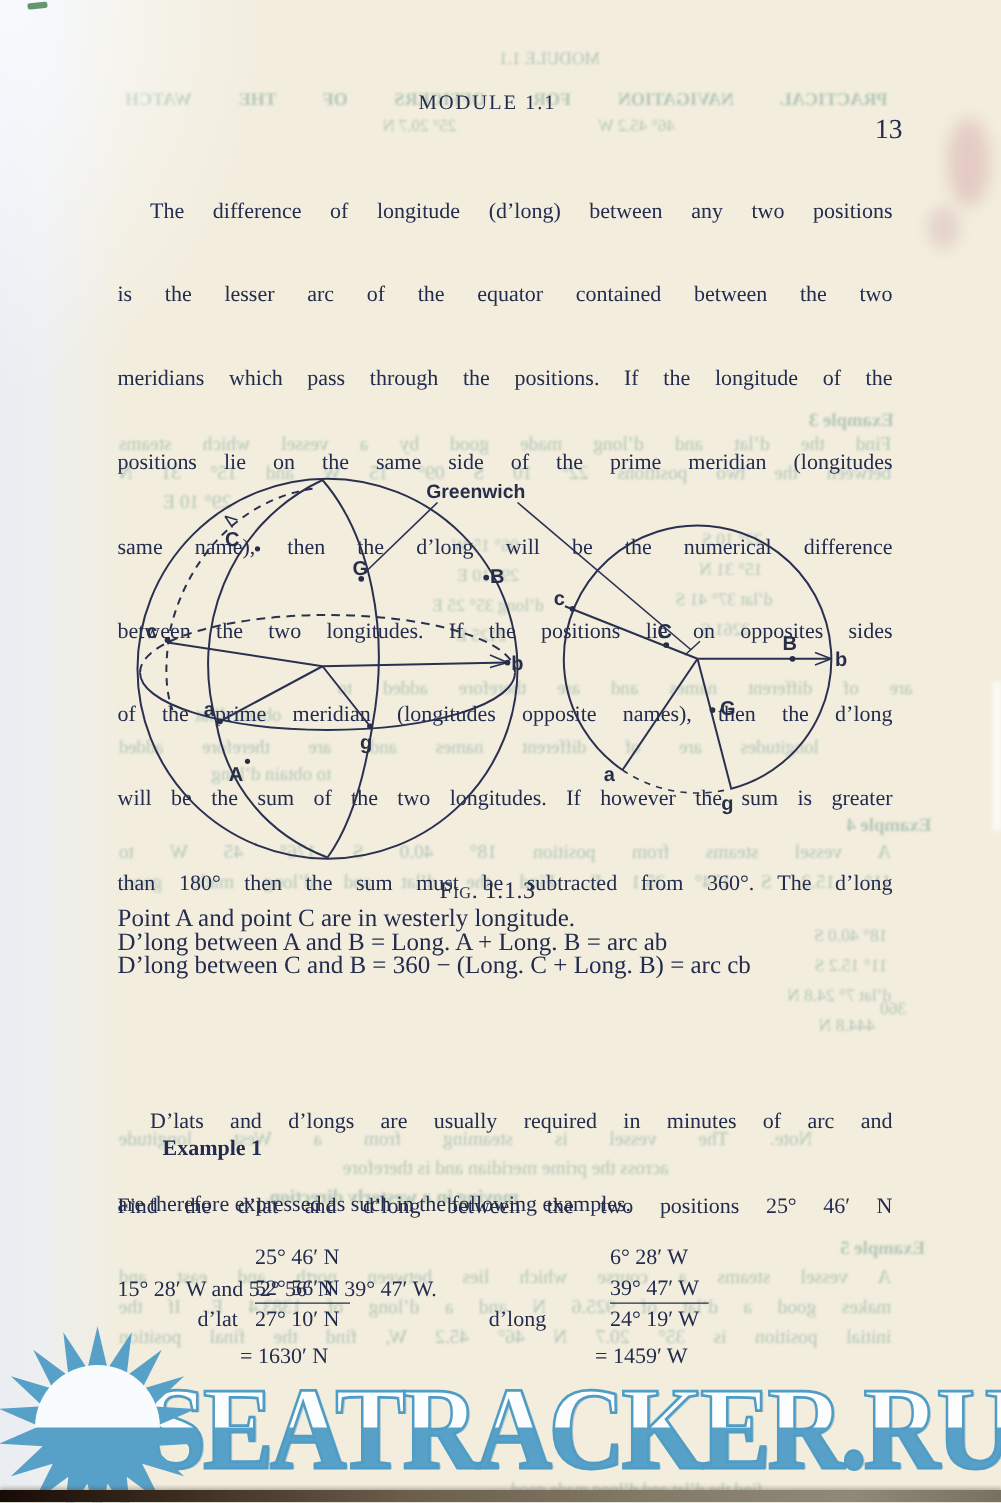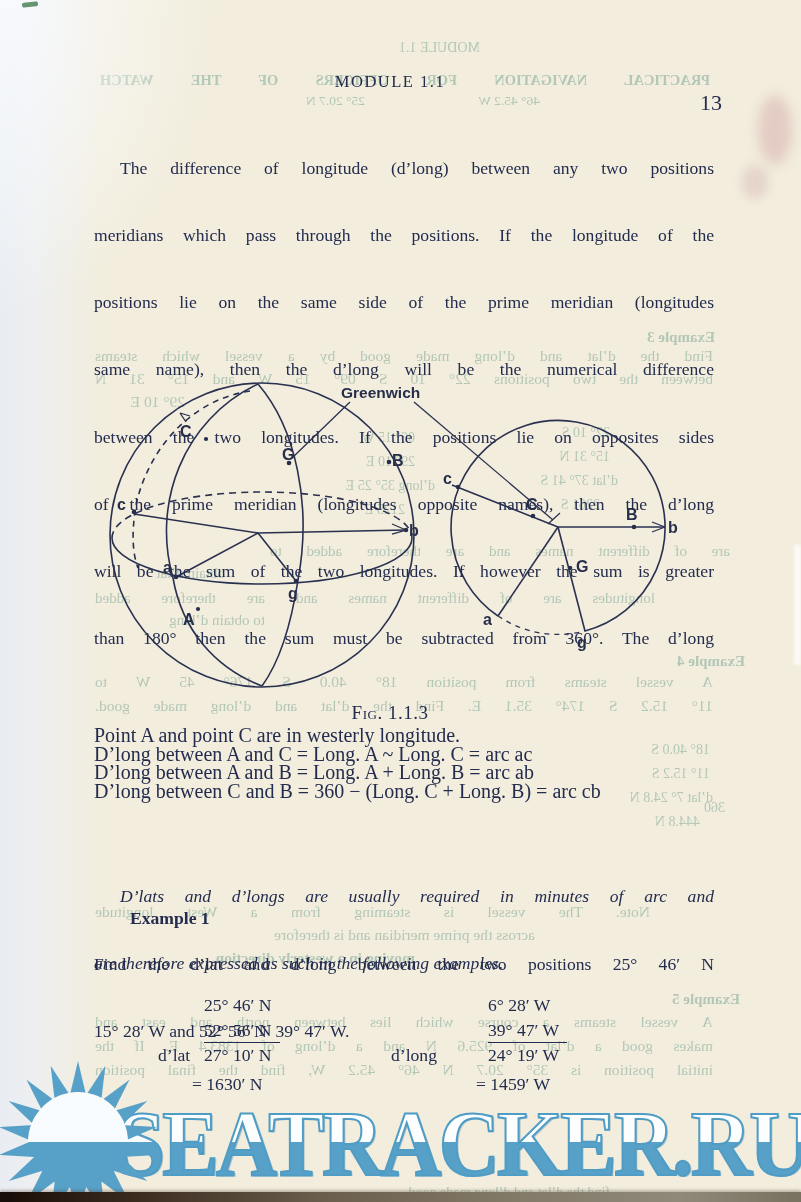--- a/index.html
+++ b/index.html
@@ -108,20 +108,21 @@
   <div class="green-mark"></div>
   <div class="smudge1"></div>
   <div class="smudge2"></div>
   <div class="right-sliver"></div>
 
   <div class="header">MODULE 1.1</div>
   <div class="pageno">13</div>
 
   <div class="para" style="top:112px;">
     <div class="jline ind">The difference of longitude (d’long) between any two positions</div>
+    <div class="jline">is the lesser arc of the equator contained between the two</div>
     <div class="jline">meridians which pass through the positions. If the longitude of the</div>
     <div class="jline">positions lie on the same side of the prime meridian (longitudes</div>
     <div class="jline">same name), then the d’long will be the numerical difference</div>
     <div class="jline">between the two longitudes. If the positions lie on opposites sides</div>
     <div class="jline">of the prime meridian (longitudes opposite names), then the d’long</div>
     <div class="jline">will be the sum of the two longitudes. If however the sum is greater</div>
     <div class="jline">than 180° then the sum must be subtracted from 360°. The d’long</div>
   </div>
 
   <svg class="figsvg" viewBox="0 372 801 340">
@@ -184,26 +185,25 @@
       <text x="483" y="625">a</text>
       <text x="577" y="648">g</text>
       <text x="576" y="572">G</text>
     </g>
     <text x="341" y="398" class="figlabel" font-size="15.5">Greenwich</text>
   </svg>
 
   <div class="cap-title">Fig. 1.1.3</div>
   <div class="cap-lines">
     <div>Point A and point C are in westerly longitude.</div>
-    <div>D’long between A and C = Long. A ~ Long. C = arc ac</div>
     <div>D’long between A and B = Long. A + Long. B = arc ab</div>
     <div>D’long between C and B = 360 − (Long. C + Long. B) = arc cb</div>
   </div>
 
-  <div class="para" style="top:840px;font-style:italic;">
+  <div class="para" style="top:840px;">
     <div class="jline ind">D’lats and d’longs are usually required in minutes of arc and</div>
     <div>are therefore expressed as such in the following examples.</div>
   </div>
 
   <div class="ex-head">Example 1</div>
   <div class="para" style="top:908px;">
     <div class="jline">Find the d’lat and d’long between the two positions 25° 46′ N</div>
     <div>15° 28′ W and 52° 56′ N  39° 47′ W.</div>
   </div>
 

